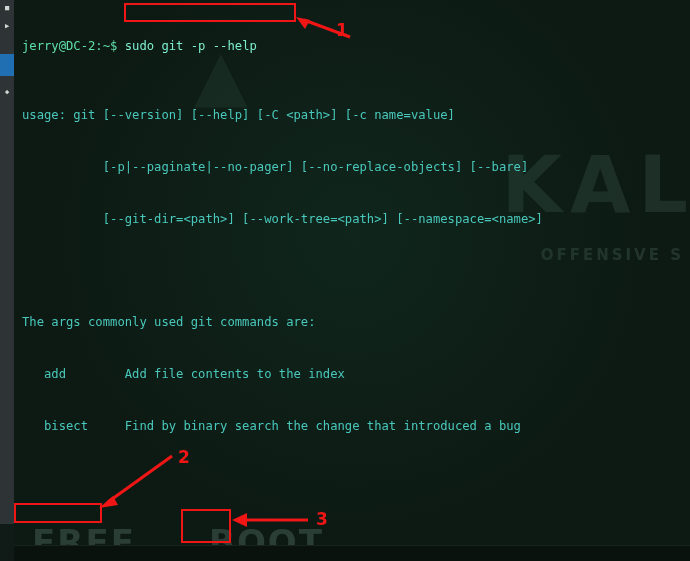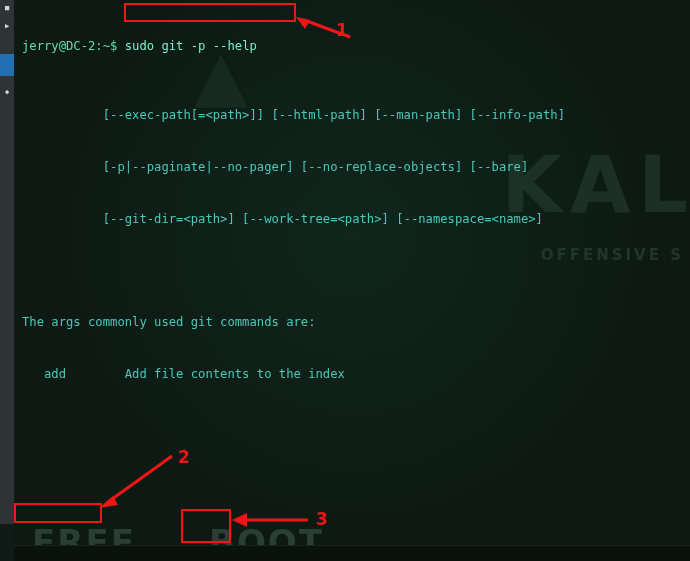--- a/index.html
+++ b/index.html
@@ -165,26 +165,27 @@
 
     <div class="wm wm-dragon">▲</div>
     <div class="wm wm-kali">KAL</div>
     <div class="wm wm-off">OFFENSIVE S</div>
     <div class="wm wm-free">FREE</div>
     <div class="wm wm-boot">BOOT</div>
 
     <div class="lines">
       <div class="line"><span class="c-green">jerry@DC-2:~$</span><span class="c-white"> </span><span class="c-cmd">sudo git -p --help</span></div>
 
-      <div class="line c-teal">           [--exec-path[=&lt;path&gt;]] [--html-path] [--man-path] [--info-path]</div>
+      <div class="line c-teal">usage: git [--version] [--help] [-C &lt;path&gt;] [-c name=value]</div>
       <div class="line c-teal">           [-p|--paginate|--no-pager] [--no-replace-objects] [--bare]</div>
       <div class="line c-teal">           [--git-dir=&lt;path&gt;] [--work-tree=&lt;path&gt;] [--namespace=&lt;name&gt;]</div>
       <div class="line c-teal"></div>
       <div class="line c-teal">The args commonly used git commands are:</div>
       <div class="line c-teal">   add        Add file contents to the index</div>
+      <div class="line c-teal">   bisect     Find by binary search the change that introduced a bug</div>
       
       
       
       
       
       
       
       
       
       

